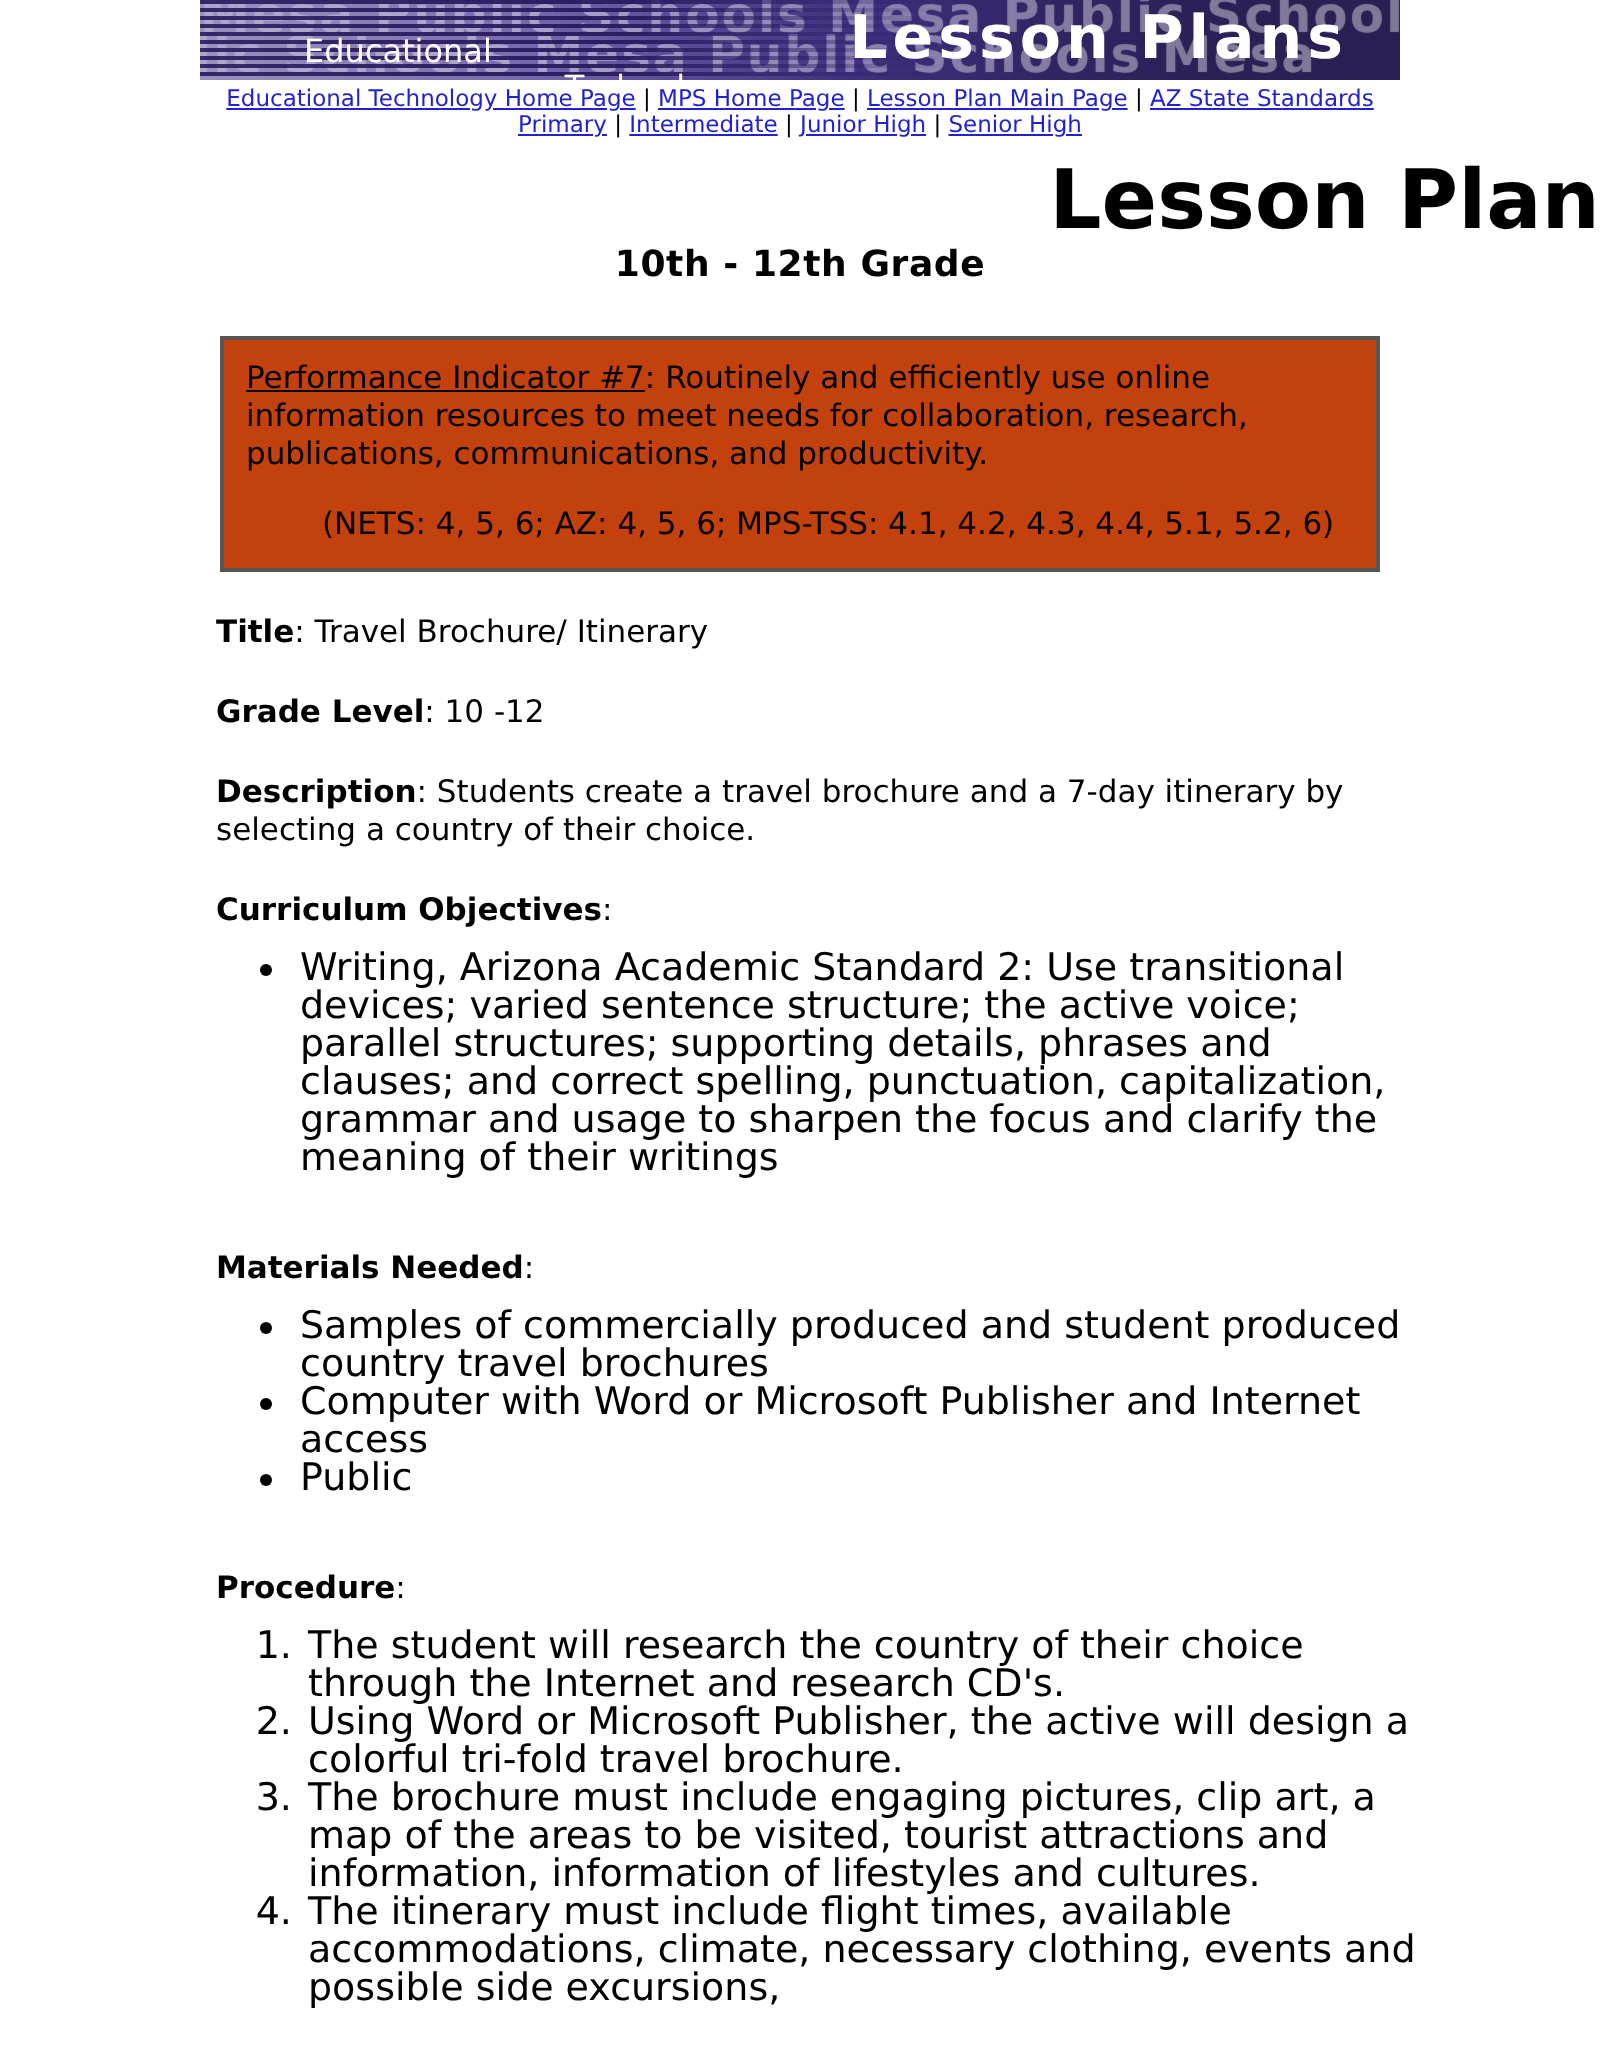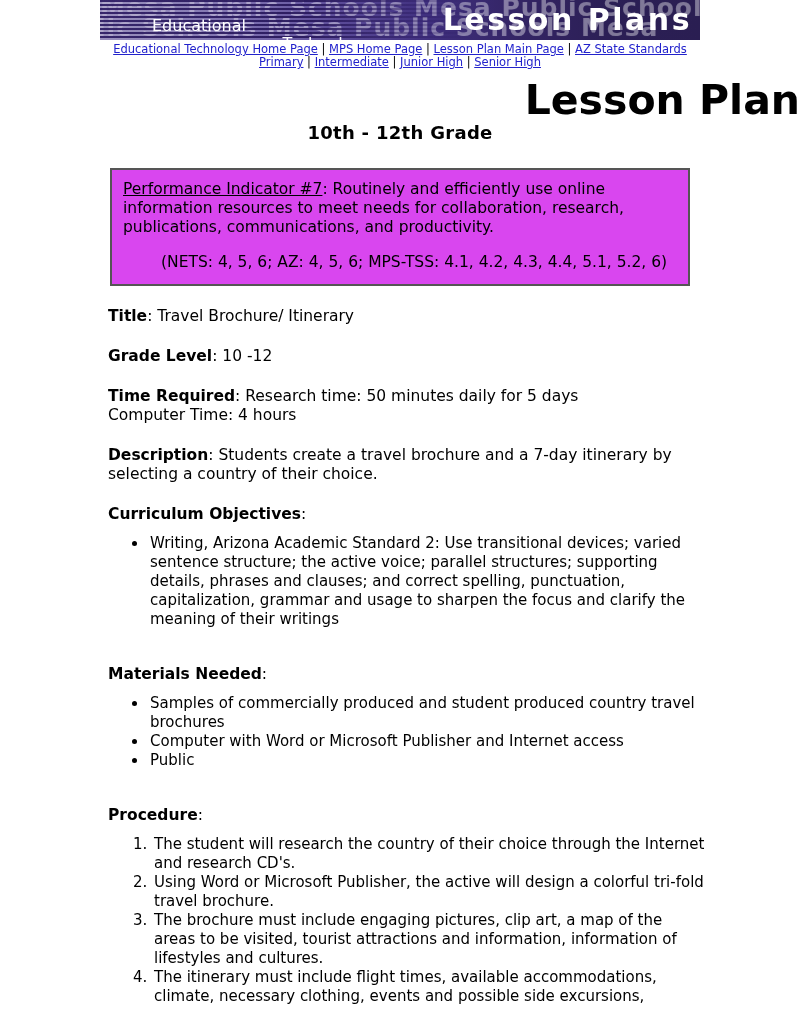--- a/index.html
+++ b/index.html
@@ -83,21 +83,21 @@
     font-weight: normal;
     font-size: 16px;
     line-height: 18px;
     letter-spacing: 0px;
     margin-top: 16px;
   }
   .banner-left-title .l1 { display: block; text-align: left; padding-left: 6px;}
   .banner-left-title .l2 { display: block; text-align: right; padding-right: 4px;}
   .banner-main-title {
     position: absolute;
-    right: 8px;
+    right: 26px;
     top: 1px;
     color: #ffffff;
     font-weight: bold;
     font-size: 30px;
     line-height: 38px;
     letter-spacing: 2.5px;
     white-space: nowrap;
   }
 
   
@@ -130,21 +130,21 @@
     margin: 5px 0 0 0;
     line-height: 22px;
     letter-spacing: 0.3px;
   }
 
   
   .indicator-box {
     margin: 24px auto 0 auto;
     width: 580px;
     border: 2px solid #555555;
-    background: #d946ef;
+    background: #c2410c;
     padding: 10px 11px 12px 11px;
     box-sizing: border-box;
   }
   .indicator-text {
     font-size: 15.5px;
     line-height: 19px;
     margin: 0;
   }
   .indicator-text .u { text-decoration: underline; }
   .indicator-nets {
@@ -165,21 +165,21 @@
     line-height: 19px;
   }
   .field b { font-weight: bold; }
   .field-extra { font-size: 15.5px; line-height: 19px; }
 
   ul.plain, ol.plain {
     margin: 10px 0 0 0;
     padding-left: 40px;
   }
   ul.plain li, ol.plain li {
-    font-size: 15px;
+    font-size: 19px;
     line-height: 19px;
     margin: 0;
     padding-left: 2px;
   }
   ol.plain { padding-left: 44px; }
   .section-gap { margin-top: 36px; }
 </style>
 </head>
 <body>
 
@@ -220,24 +220,20 @@
 
 
   <div class="field">
     <b>Title</b><span>: Travel Brochure/ Itinerary</span>
   </div>
 
   <div class="field">
     <b>Grade Level</b><span>: 10 -12</span>
   </div>
 
-  <div class="field">
-    <b>Time Required</b><span>: Research time: 50 minutes daily for 5 days</span>
-    <div class="field-extra">Computer Time: 4 hours</div>
-  </div>
 
   <div class="field">
     <b>Description</b><span>: Students create a travel brochure and a 7-day itinerary by selecting a country of their choice.</span>
   </div>
 
   <div class="field">
     <b>Curriculum Objectives</b><span>:</span>
   </div>
   <ul class="plain">
     <li>Writing, Arizona Academic Standard 2: Use transitional devices; varied sentence structure; the active voice; parallel structures; supporting details, phrases and clauses; and correct spelling, punctuation, capitalization, grammar and usage to sharpen the focus and clarify the meaning of their writings</li>

